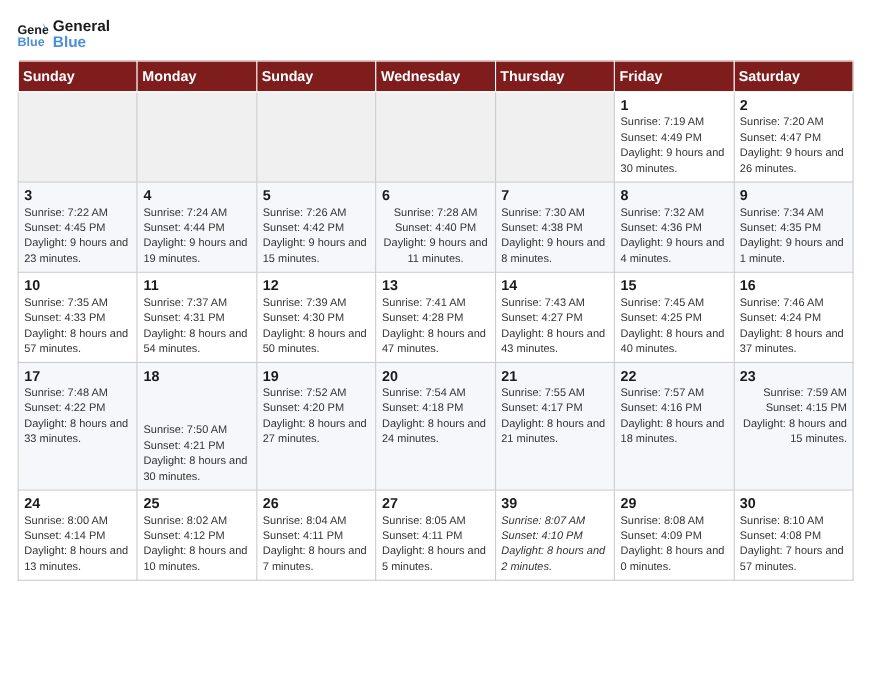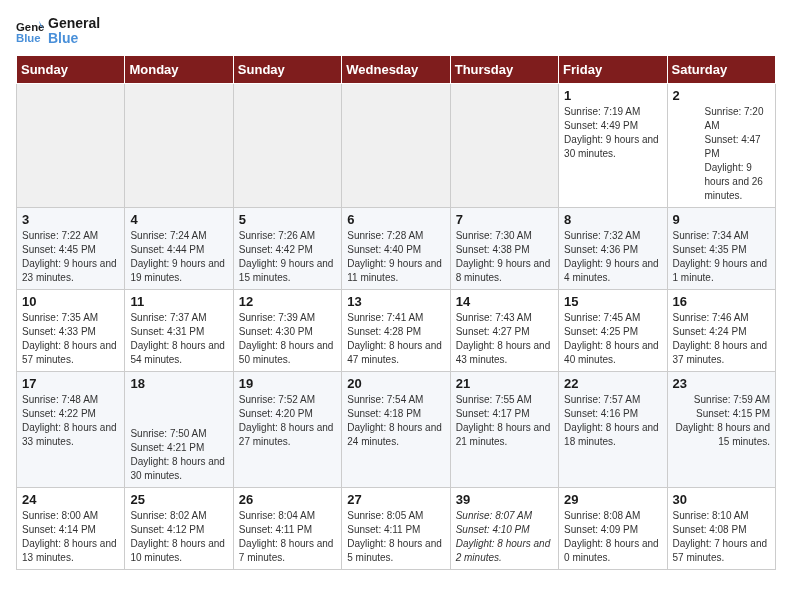--- a/index.html
+++ b/index.html
@@ -120,21 +120,21 @@
         <td class="empty"></td>
         <td class="empty"></td>
         <td>
           <span class="day-number">1</span>
           <div class="day-info" style="white-space: pre-line;">Sunrise: 7:19 AM
 Sunset: 4:49 PM
 Daylight: 9 hours and 30 minutes.</div>
         </td>
         <td>
           <span class="day-number">2</span>
-          <div class="day-info" style="white-space: pre-line; margin-left: 32px;">Sunrise: 7:20 AM
+          <div class="day-info" style="white-space: pre-line;">Sunrise: 7:20 AM
 Sunset: 4:47 PM
 Daylight: 9 hours and 26 minutes.</div>
         </td>
       </tr>
       <tr>
         <td>
           <span class="day-number">3</span>
           <div class="day-info" style="white-space: pre-line;">Sunrise: 7:22 AM
 Sunset: 4:45 PM
 Daylight: 9 hours and 23 minutes.</div>
@@ -146,21 +146,21 @@
 Daylight: 9 hours and 19 minutes.</div>
         </td>
         <td>
           <span class="day-number">5</span>
           <div class="day-info" style="white-space: pre-line;">Sunrise: 7:26 AM
 Sunset: 4:42 PM
 Daylight: 9 hours and 15 minutes.</div>
         </td>
         <td>
           <span class="day-number">6</span>
-          <div class="day-info" style="white-space: pre-line;">Sunrise: 7:28 AM
+          <div class="day-info" style="white-space: pre-line; text-align: center;">Sunrise: 7:28 AM
 Sunset: 4:40 PM
 Daylight: 9 hours and 11 minutes.</div>
         </td>
         <td>
           <span class="day-number">7</span>
           <div class="day-info" style="white-space: pre-line;">Sunrise: 7:30 AM
 Sunset: 4:38 PM
 Daylight: 9 hours and 8 minutes.</div>
         </td>
         <td>

